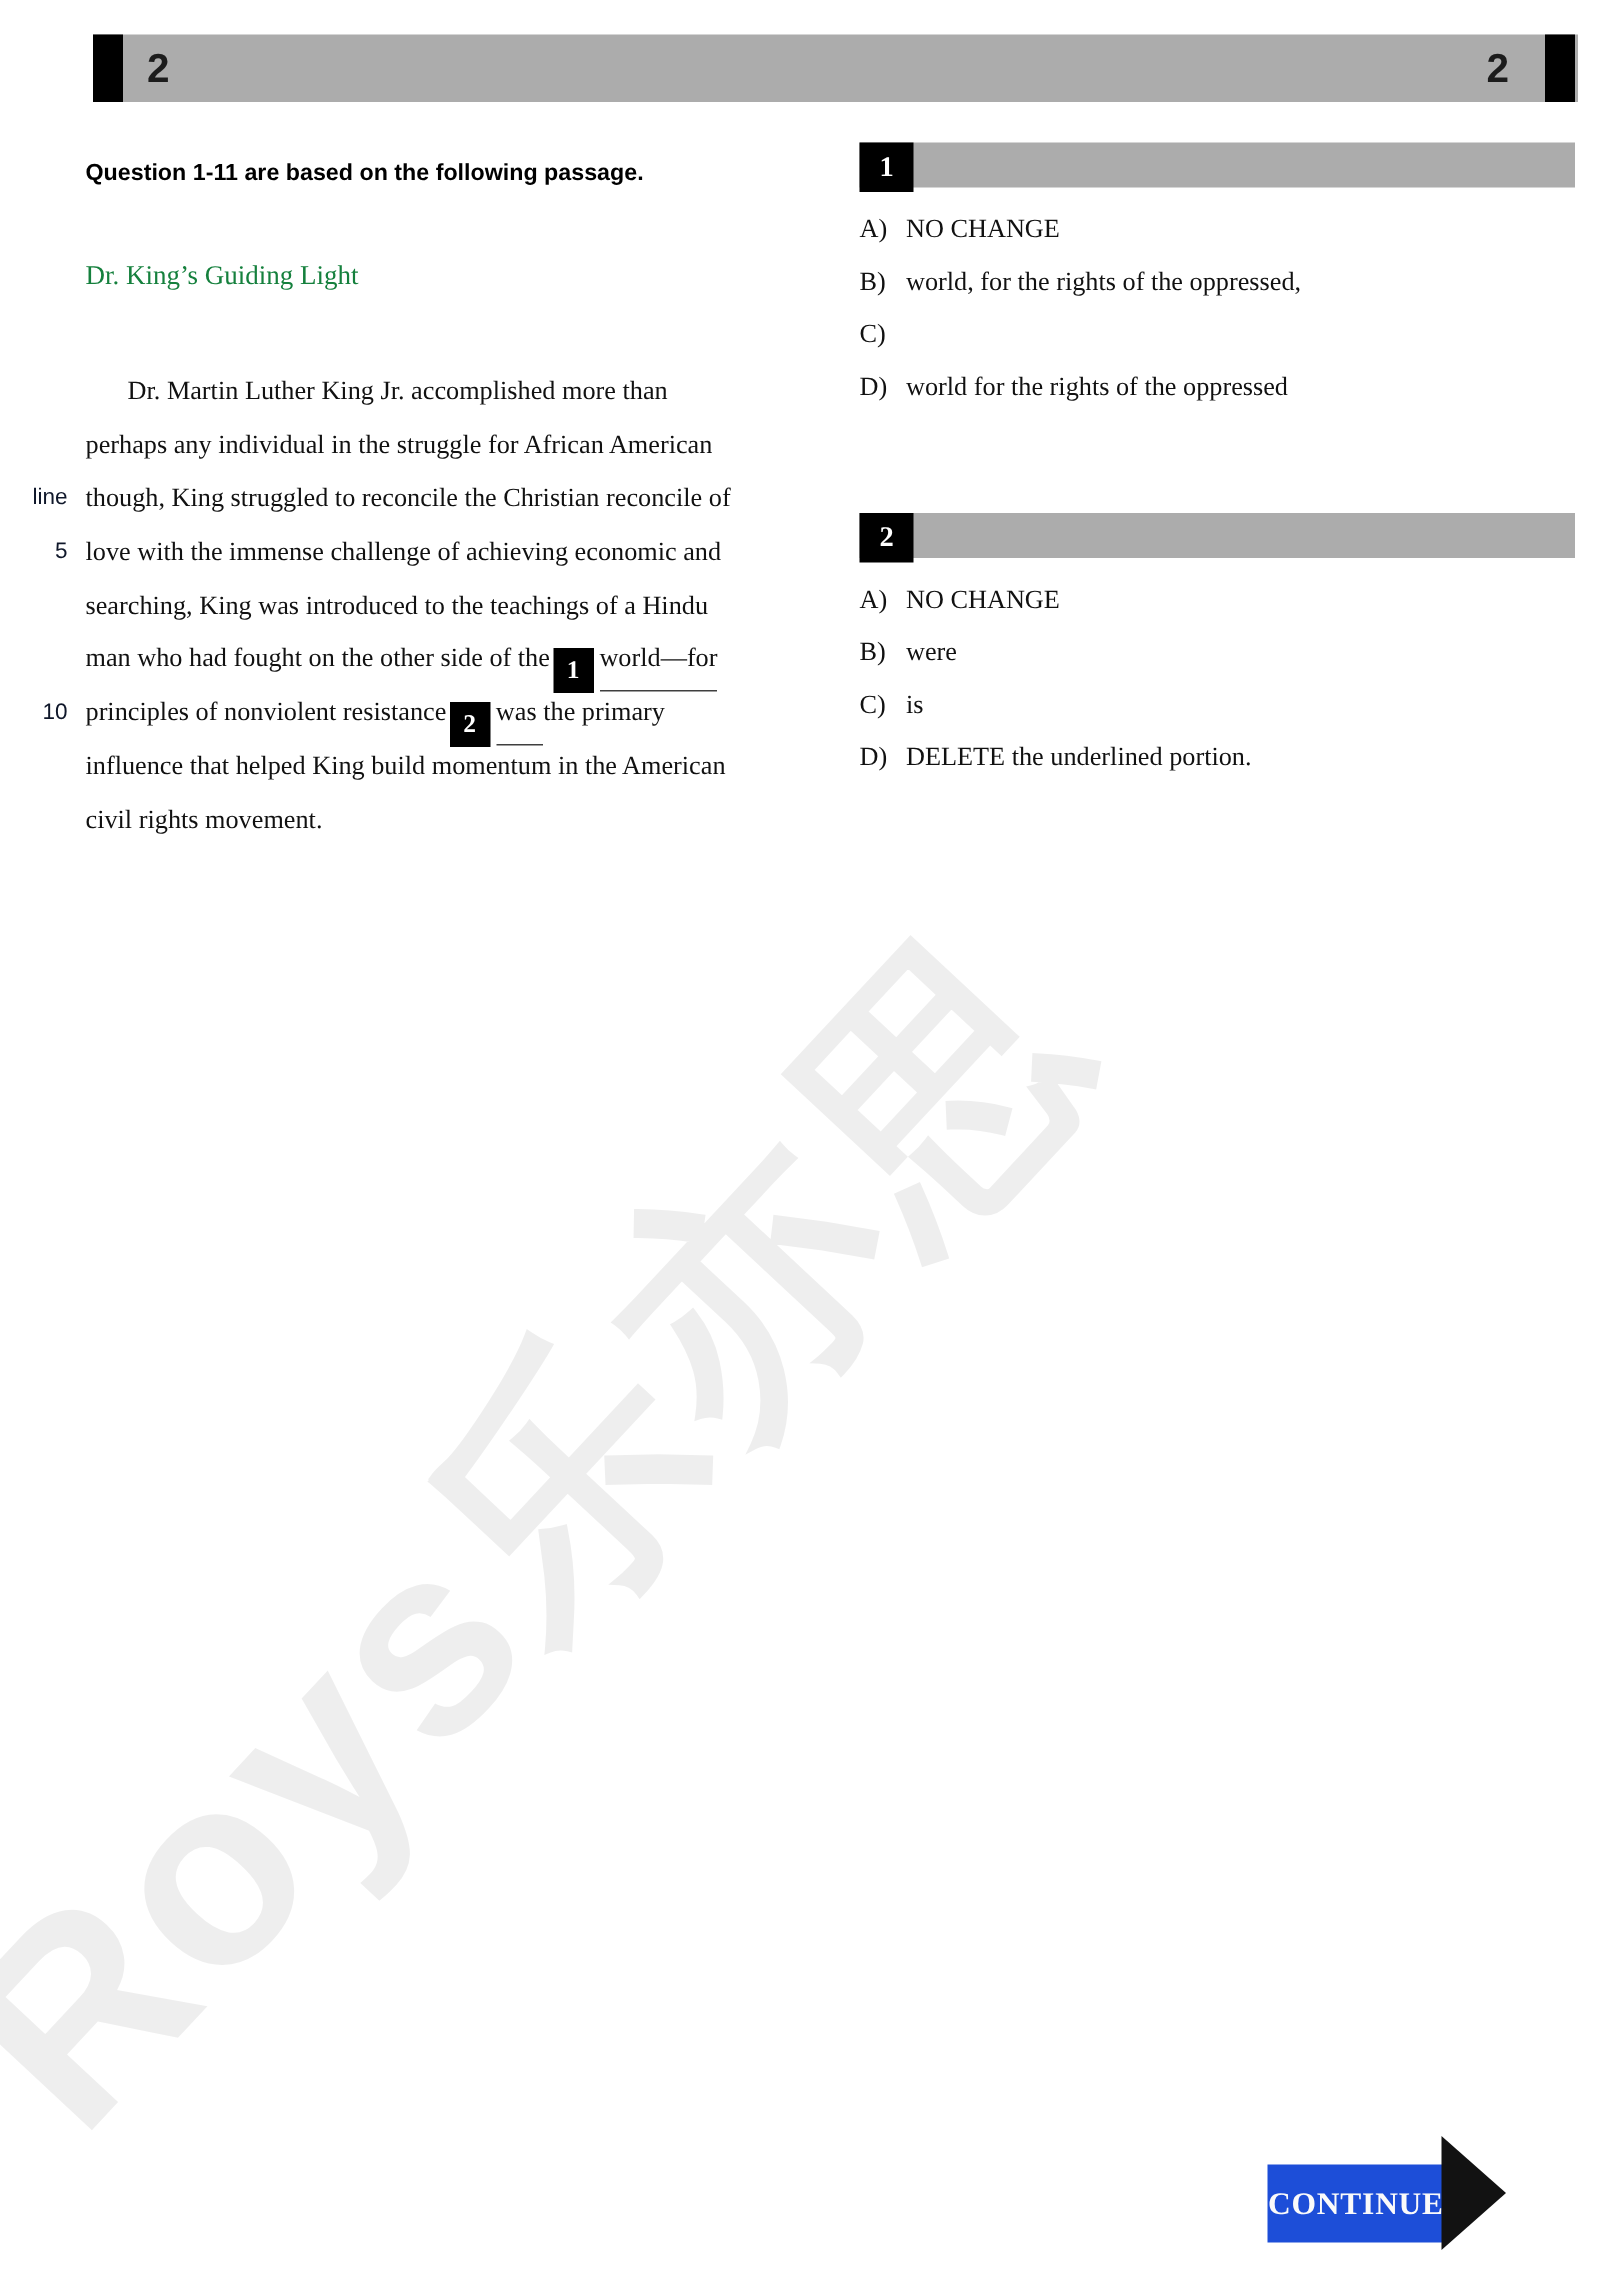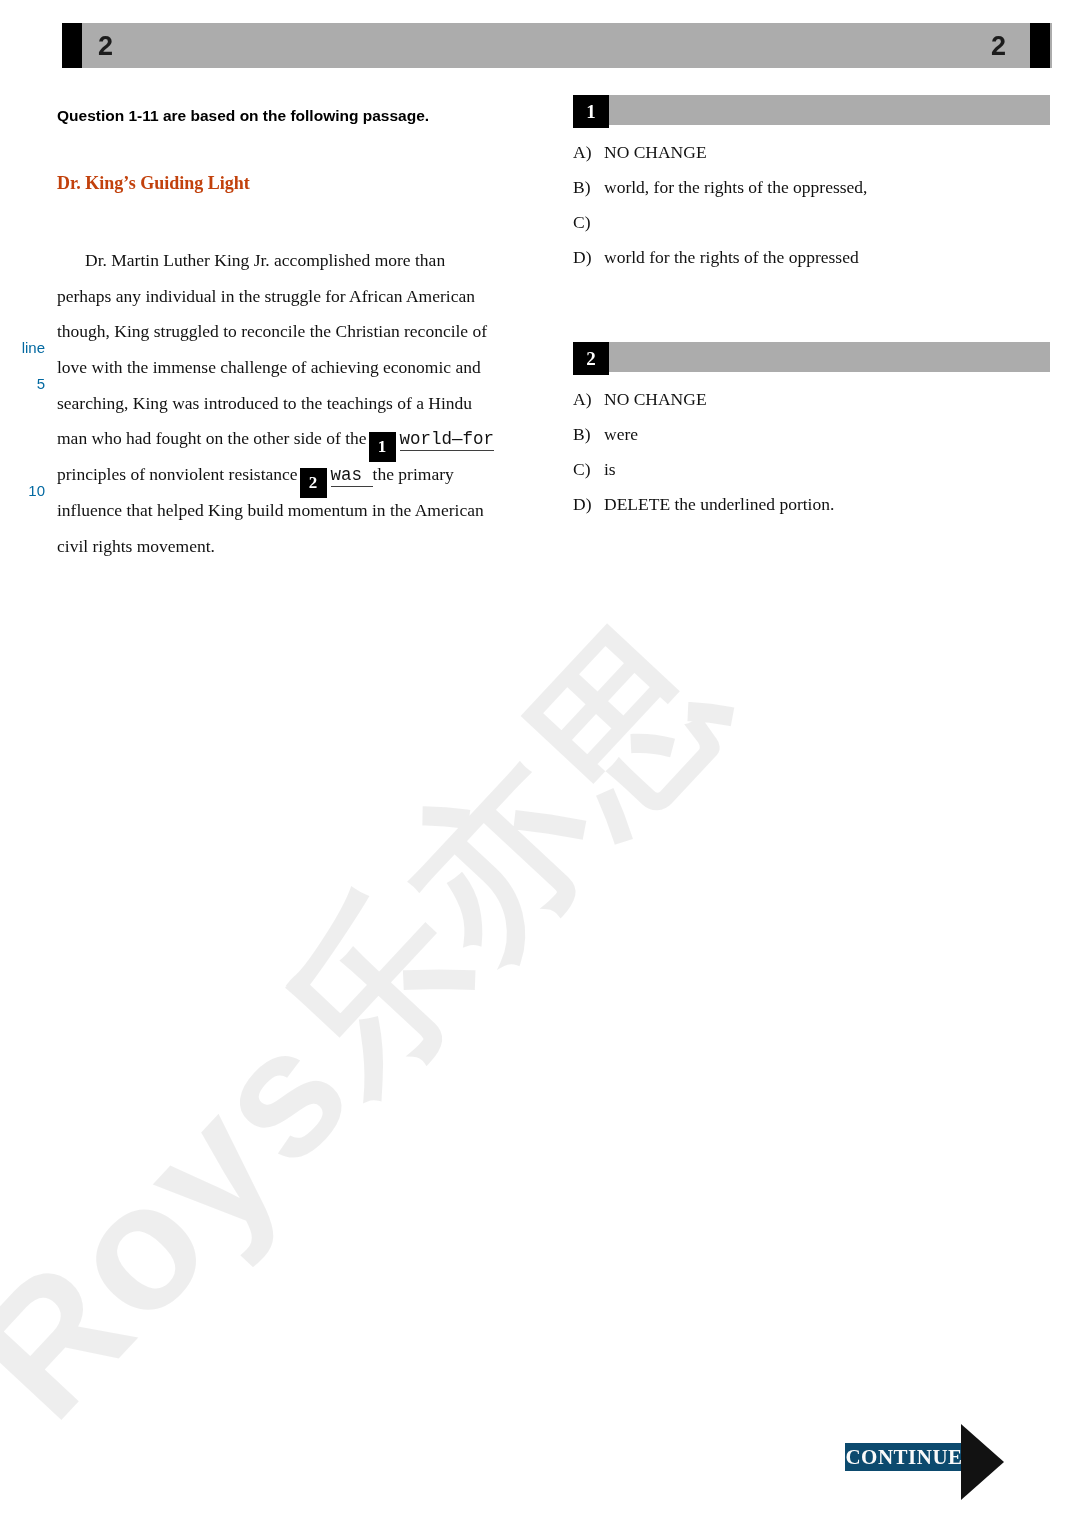--- a/index.html
+++ b/index.html
@@ -49,38 +49,38 @@
   
   .left-col { position: absolute; left: 57px; top: 107px; width: 490px; z-index: 1; }
   .intro {
     position: absolute; left: 0; top: 0;
     font-family: "Liberation Sans", sans-serif;
     font-size: 15.5px; font-weight: bold; color: #000000;
     white-space: nowrap;
   }
   .ptitle {
     position: absolute; left: 0; top: 66px;
-    font-size: 18px; font-weight: bold; color: #c2410c;
+    font-size: 18px; font-weight: normal; color: #15803d;
     white-space: nowrap;
   }
   .passage { position: absolute; left: 0; top: 136px; width: 490px; }
   .pline {
     position: relative;
     height: 35.7px; line-height: 35.7px;
     font-size: 17.5px;
     white-space: nowrap;
   }
   .pline.indent { text-indent: 28px; }
   .lmarker {
-    position: absolute; left: -42px; top: 16px; width: 30px;
+    position: absolute; left: -42px; top: 0; width: 30px;
     text-align: right;
     font-family: "Liberation Sans", sans-serif;
-    font-size: 15px; color: #0369a1;
-  }
-  .useg { border-bottom: 1.5px solid #3f3f3f; padding-bottom: 1px; font-family: Liberation Mono, monospace; }
+    font-size: 15px; color: #0f172a;
+  }
+  .useg { border-bottom: 1.5px solid #3f3f3f; padding-bottom: 12px; }
   .qbox {
     display: inline-block;
     width: 27px; height: 30px; line-height: 30px;
     background: #000; color: #fff;
     text-align: center;
     font-weight: bold; font-size: 17px;
     vertical-align: -8px;
     margin: 0 4px 0 2px;
   }
 
@@ -110,22 +110,22 @@
   .choice-text { white-space: nowrap; }
 
   
   .continue {
     position: absolute; left: 845px; top: 1424px;
     width: 156px; height: 76px;
     z-index: 1;
   }
   .continue-rect {
     position: absolute; left: 0; top: 19px;
-    width: 118px; height: 28px;
-    background: #0c4a6e;
+    width: 118px; height: 52px;
+    background: #1d4ed8;
     color: #fafafa;
     display: flex; align-items: center; justify-content: center;
     font-family: "Liberation Serif", serif;
     font-weight: bold; font-size: 21px; letter-spacing: 0.5px;
   }
   .continue-arrowhead {
     position: absolute; left: 116px; top: 0;
     width: 0; height: 0;
     border-left: 43px solid #121212;
     border-top: 38px solid transparent;

